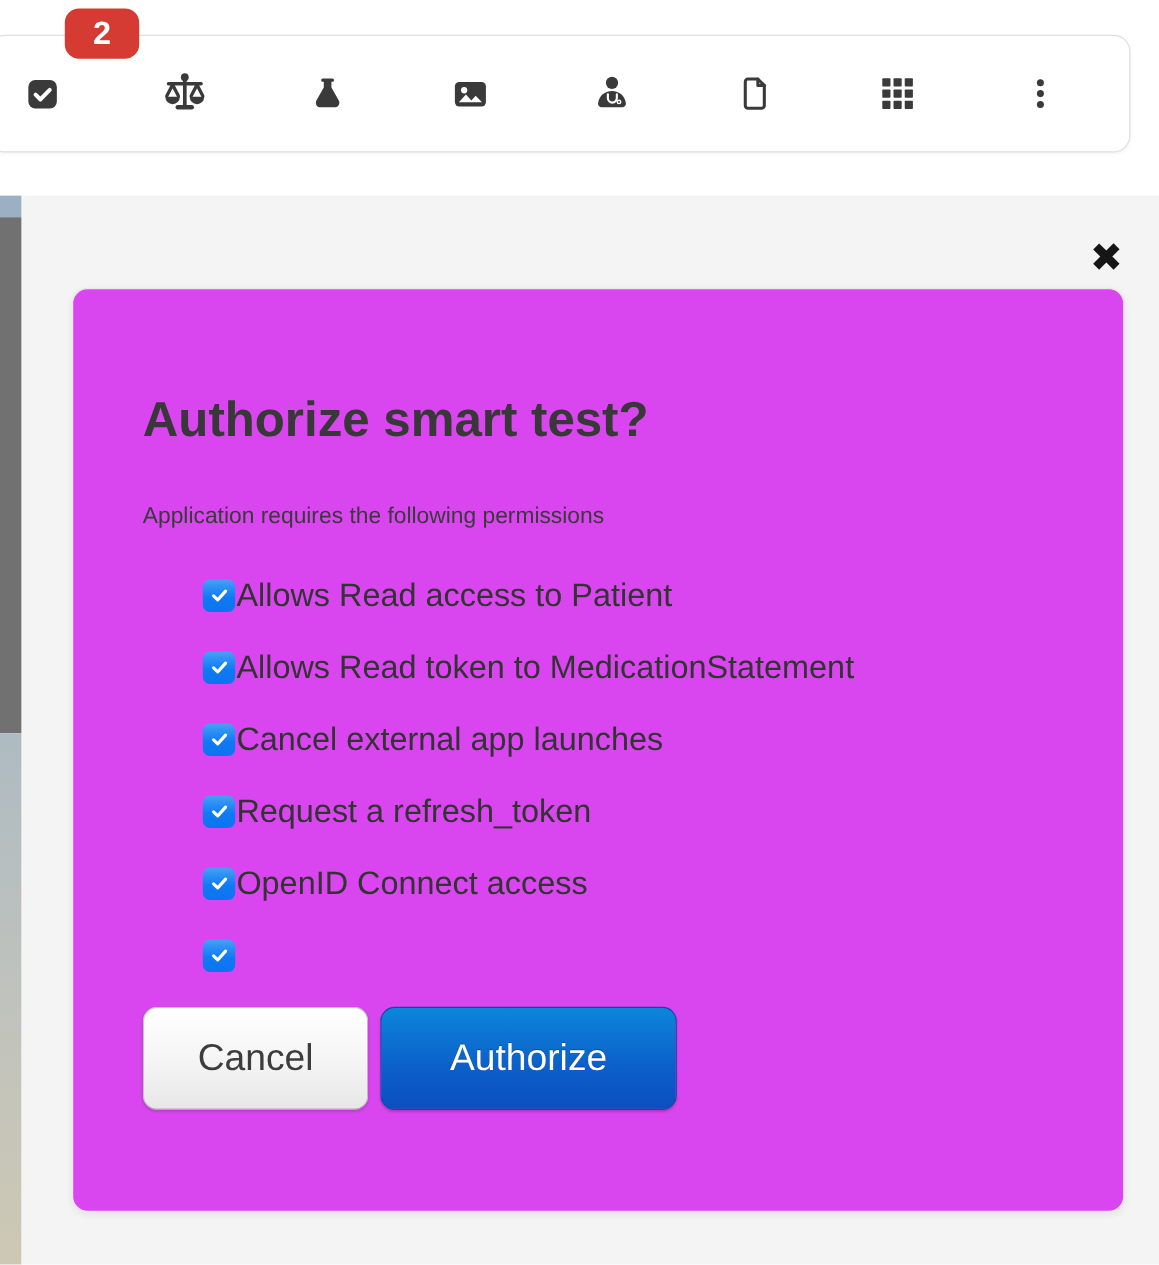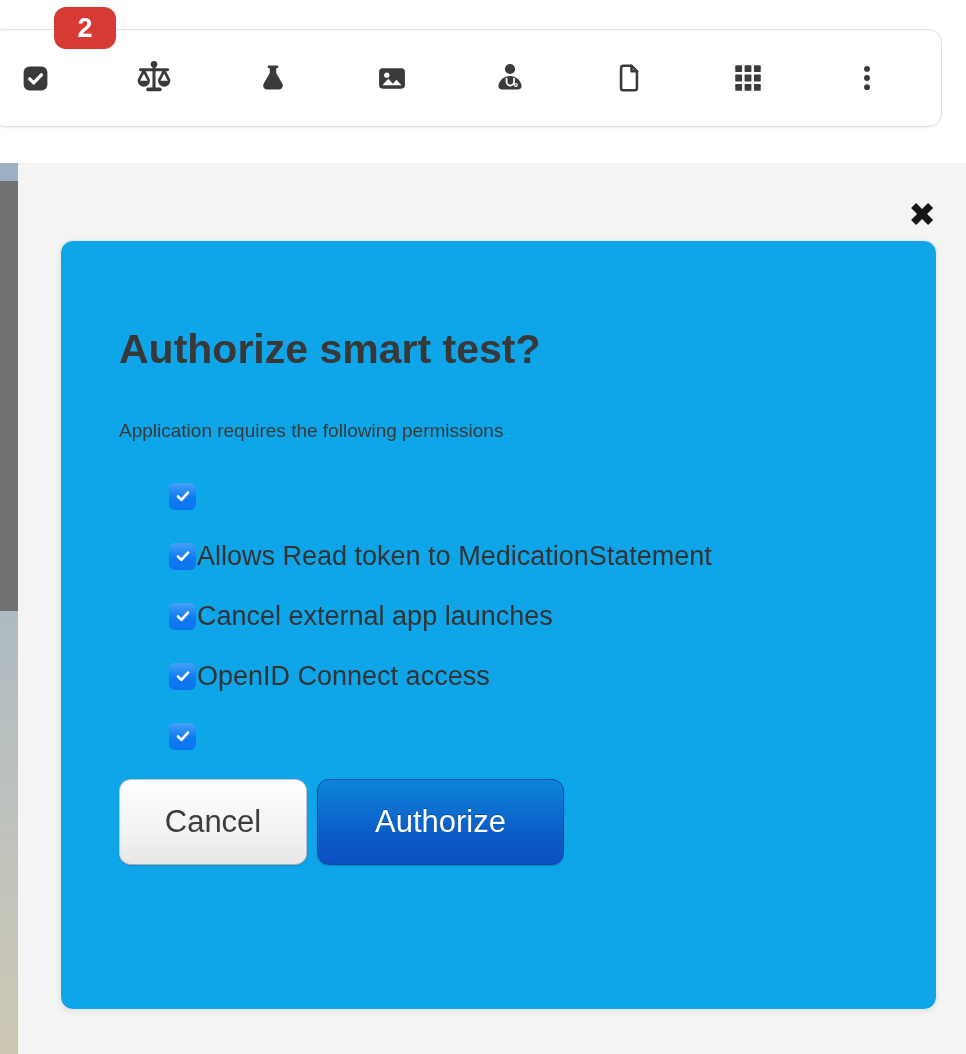--- a/index.html
+++ b/index.html
@@ -38,21 +38,21 @@
   .close-btn {
     position:absolute; left:899px; top:192px; width:46px; height:46px;
     background:none; border:none; cursor:pointer;
     color:#161616; font-size:33px; font-weight:bold; line-height:46px; text-align:center; z-index:4;
     font-family:"DejaVu Sans", sans-serif;
   }
 
   
   .card {
     position:absolute; left:60px; top:240px; width:877px; height:770px;
-    background:#0ea5e9; border:1px solid #e9e9e9; border-radius:13px;
+    background:#d946ef; border:1px solid #e9e9e9; border-radius:13px;
     box-shadow:0 2px 6px rgba(0,0,0,.07);
     padding:88px 56px 0 58px; z-index:2;
   }
   .card-title { font-size:41px; line-height:1.0; font-weight:700; color:#383838; margin-bottom:46px; letter-spacing:0; }
   .card-subtitle { font-size:19px; line-height:29px; color:#3a3a3a; margin-bottom:34px; }
 
   .perm-list { margin-left:50px; }
   .perm-row { display:flex; align-items:center; height:34px; margin-bottom:26px; }
   .checkbox {
     width:27px; height:27px; flex:0 0 27px; border:none; padding:0; cursor:pointer;
@@ -197,36 +197,45 @@
     <h1 class="card-title">Authorize smart test?</h1>
     <p class="card-subtitle">Application requires the following permissions</p>
 
     <div class="perm-list">
       <div class="perm-row">
         <button class="checkbox" role="checkbox" aria-checked="true">
           <svg width="18" height="18" viewBox="0 0 18 18">
               <path d="M4 9.5l3.4 3.4L14 5.6" fill="none" stroke="#ffffff" stroke-width="2.6" stroke-linecap="round" stroke-linejoin="round"></path>
             </svg>
         </button>
+        <span class="perm-label">Allows Read access to Patient</span>
       </div>
       <div class="perm-row">
         <button class="checkbox" role="checkbox" aria-checked="true">
           <svg width="18" height="18" viewBox="0 0 18 18">
               <path d="M4 9.5l3.4 3.4L14 5.6" fill="none" stroke="#ffffff" stroke-width="2.6" stroke-linecap="round" stroke-linejoin="round"></path>
             </svg>
         </button>
         <span class="perm-label">Allows Read token to MedicationStatement</span>
       </div>
       <div class="perm-row">
         <button class="checkbox" role="checkbox" aria-checked="true">
           <svg width="18" height="18" viewBox="0 0 18 18">
               <path d="M4 9.5l3.4 3.4L14 5.6" fill="none" stroke="#ffffff" stroke-width="2.6" stroke-linecap="round" stroke-linejoin="round"></path>
             </svg>
         </button>
         <span class="perm-label">Cancel external app launches</span>
+      </div>
+      <div class="perm-row">
+        <button class="checkbox" role="checkbox" aria-checked="true">
+          <svg width="18" height="18" viewBox="0 0 18 18">
+              <path d="M4 9.5l3.4 3.4L14 5.6" fill="none" stroke="#ffffff" stroke-width="2.6" stroke-linecap="round" stroke-linejoin="round"></path>
+            </svg>
+        </button>
+        <span class="perm-label">Request a refresh_token</span>
       </div>
       <div class="perm-row">
         <button class="checkbox" role="checkbox" aria-checked="true">
           <svg width="18" height="18" viewBox="0 0 18 18">
               <path d="M4 9.5l3.4 3.4L14 5.6" fill="none" stroke="#ffffff" stroke-width="2.6" stroke-linecap="round" stroke-linejoin="round"></path>
             </svg>
         </button>
         <span class="perm-label">OpenID Connect access</span>
       </div>
       <div class="perm-row">

